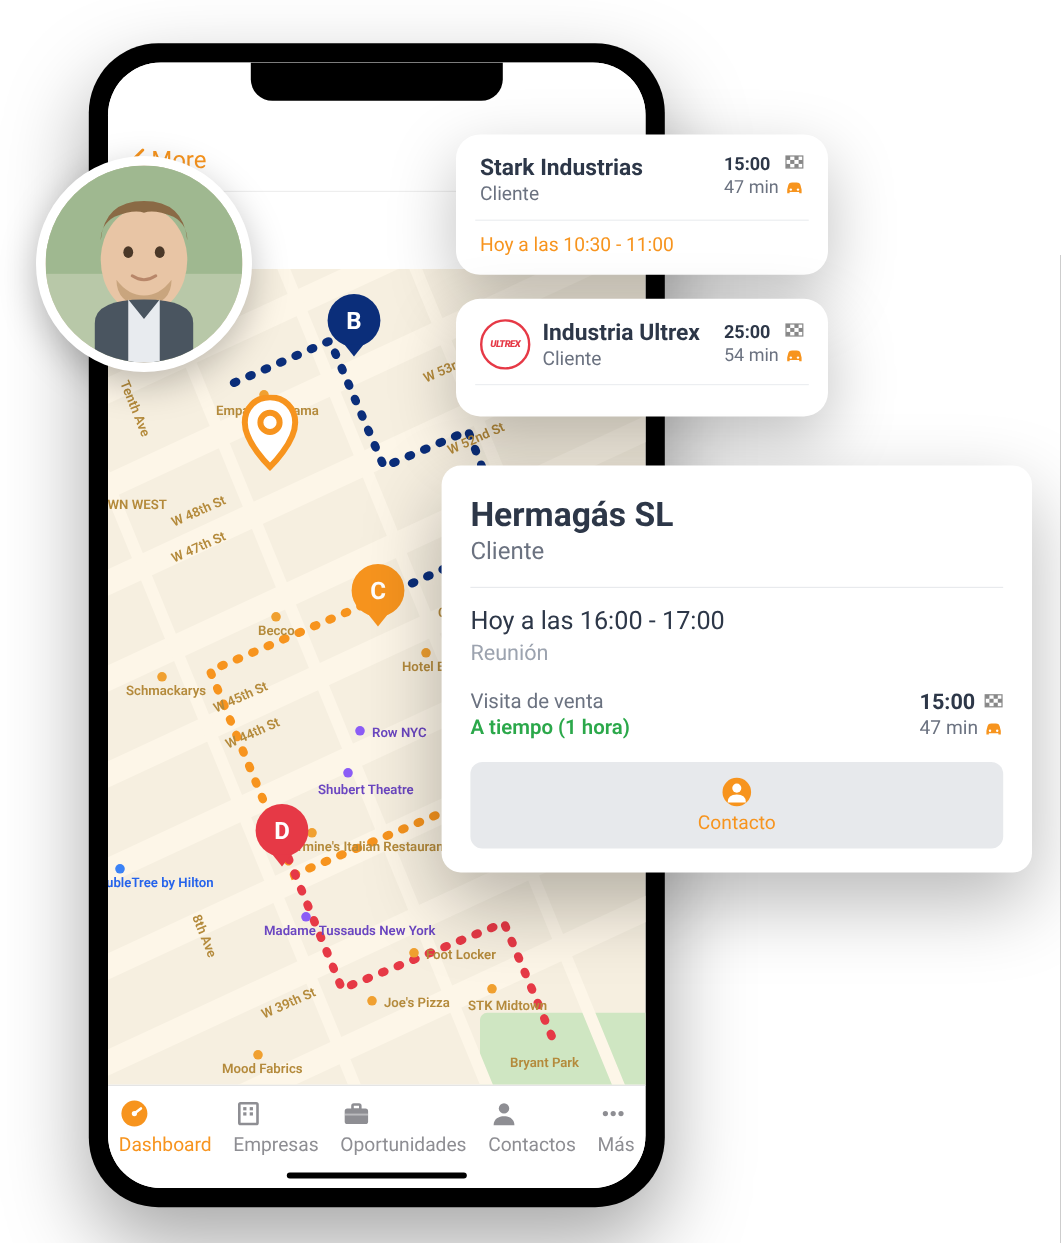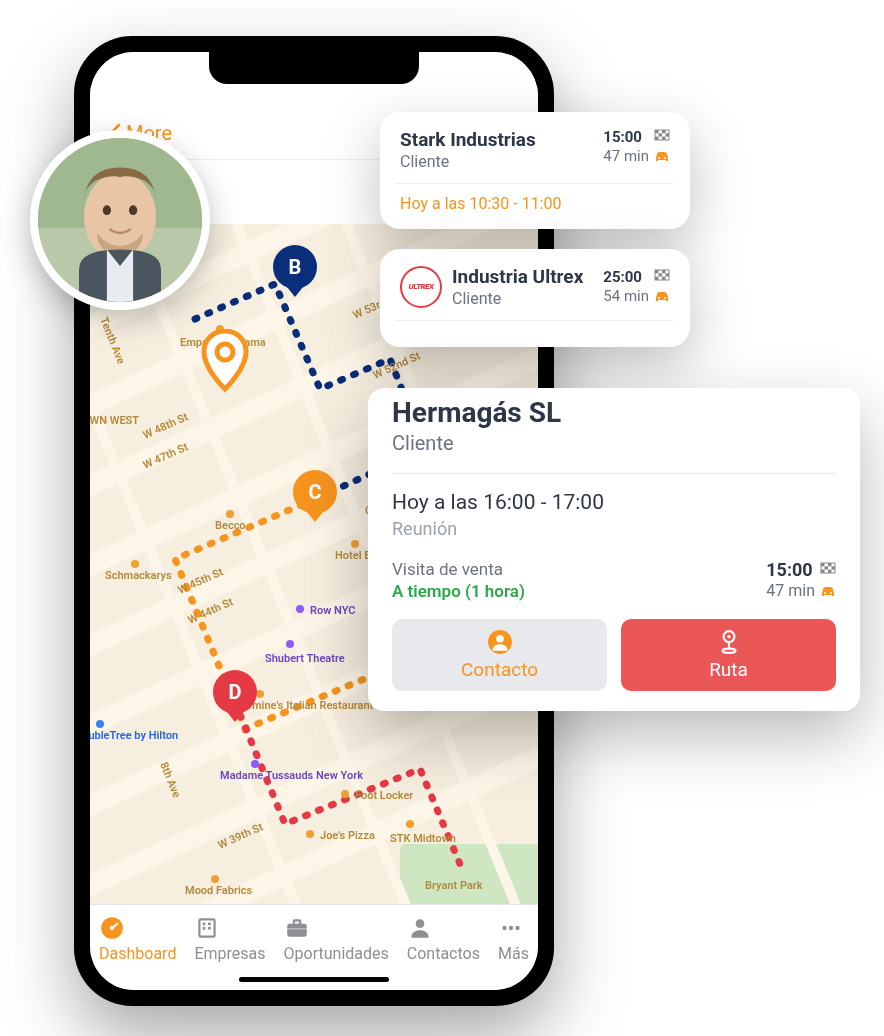--- a/index.html
+++ b/index.html
@@ -206,35 +206,35 @@
   
   .detail {
     position:absolute;
     top:388px;
     left:368px;
     width:492px;
     background:#fff;
     border-radius:16px;
     box-shadow:0 25px 65px rgba(0,0,0,.28);
     z-index:85;
-    padding:8px 24px 20px;
+    padding:24px 24px 20px;
   }
   .detail h2 { font-size:28px; font-weight:700; color:#2d3748; }
   .detail .sub2 { font-size:20px; color:#6b7280; margin-top:2px;}
   .hr { height:1px; background:#e8eaed; margin:18px 0 16px; }
   .when { font-size:21px; color:#2d3748; }
   .meeting { font-size:18px; color:#9ca3af; margin-top:4px;}
   .visit-row { display:flex; justify-content:space-between; align-items:flex-start; margin-top:20px;}
   .visit { font-size:17px; color:#6b7280;}
   .ontime { font-size:17px; color:#2BA84A; font-weight:600; margin-top:2px;}
   .buttons { display:flex; gap:14px; margin-top:18px; }
   .btn {
     flex:1; height:72px; border-radius:10px;
     display:flex; flex-direction:column; align-items:center; justify-content:center;
-    gap:3px; font-size:19px; cursor:pointer;
+    gap:3px; font-size:16px; cursor:pointer;
   }
   .btn-contact { background:#E7E9EC; color:#F7941E; }
   .btn-route { background:#EB5757; color:#fff; }
   .flag-icon, .car-icon { width:16px; height:16px; }
 </style>
 </head>
 <body>
 
 <div class="phone">
   <div class="screen">
@@ -512,23 +512,14 @@
   </div>
   <div class="buttons">
     <div class="btn btn-contact">
       <svg width="26" height="26" viewBox="0 0 24 24">
           <circle cx="12" cy="12" r="11" fill="#F7941E"></circle>
           <circle cx="12" cy="9" r="3.5" fill="#fff"></circle>
           <path d="M5 20 Q5 14 12 14 Q19 14 19 20" fill="#fff"></path>
         </svg>
       <span>Contacto</span>
     </div>
-    <div class="btn btn-route">
-      <svg width="26" height="26" viewBox="0 0 24 24">
-          <circle cx="12" cy="7" r="5" fill="none" stroke="#fff" stroke-width="2"></circle>
-          <circle cx="12" cy="7" r="1.5" fill="#fff"></circle>
-          <line x1="12" y1="12" x2="12" y2="19" stroke="#fff" stroke-width="2"></line>
-          <ellipse cx="12" cy="20" rx="6" ry="2" fill="none" stroke="#fff" stroke-width="2"></ellipse>
-        </svg>
-      <span>Ruta</span>
-    </div>
   </div>
 </div>
 
 </body></html>

